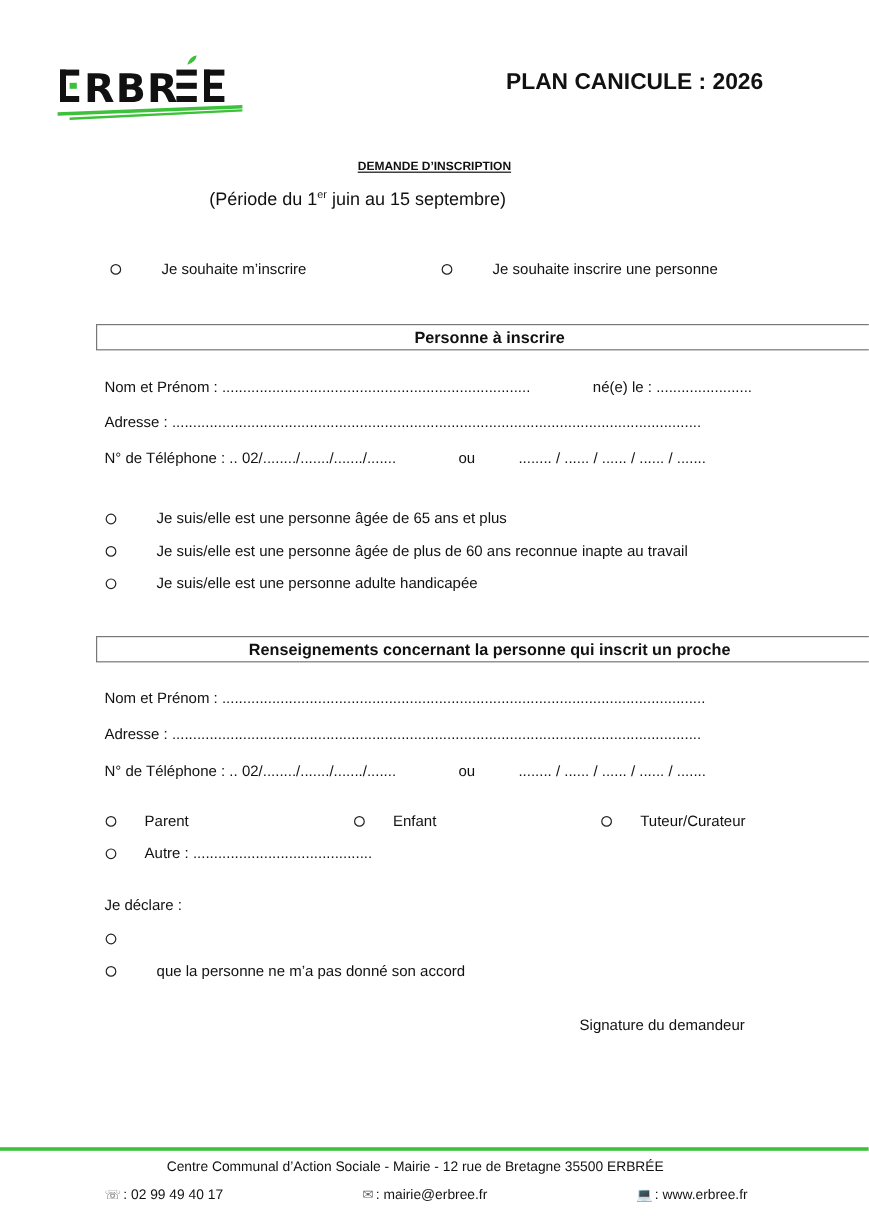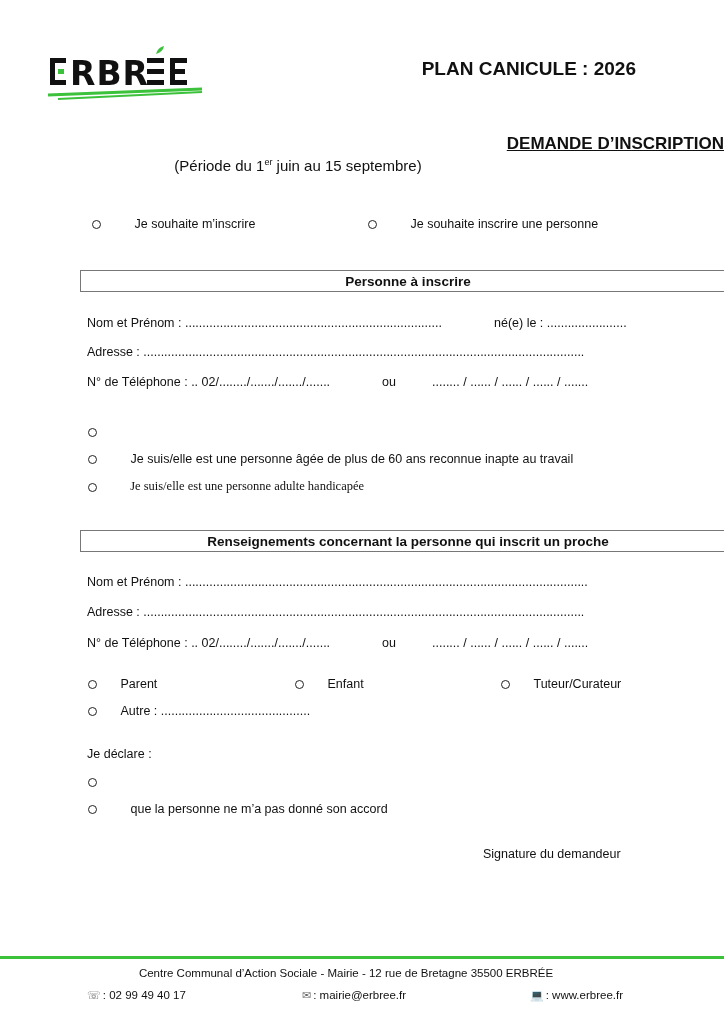--- a/index.html
+++ b/index.html
@@ -4,21 +4,21 @@
 <style>
   html, body { margin: 0; padding: 0; background: #ffffff; }
   body {
     width: 724px; height: 1024px; position: relative; overflow: hidden;
     font-family: "Liberation Sans", sans-serif; color: #111;
   }
   .abs { position: absolute; }
   .logo { left: 46px; top: 46px; width: 170px; height: 56px; }
   .logo svg { width: 170px; height: 56px; }
   .plan-title { right: 88px; top: 58px; font-size: 19px; font-weight: bold; white-space: nowrap; }
-  .demande-title { left: 0; width: 724px; top: 134px; text-align: right; font-size: 17px; font-weight: bold; text-decoration: underline; }
+  .demande-title { left: 0; width: 724px; top: 134px; text-align: center; font-size: 10px; font-weight: bold; text-decoration: underline; }
   .periode { left: 0; width: 596px; top: 157px; text-align: center; font-size: 15px; }
   .periode sup { font-size: 9px; }
   .radio {
     display: inline-block; width: 9px; height: 9px; border: 1.2px solid #222; border-radius: 50%;
     vertical-align: middle; box-sizing: border-box;
   }
   .row { font-size: 12.5px; white-space: nowrap; }
   .section-box {
     left: 80px; width: 656px; height: 22px; border: 1px solid #777; box-sizing: border-box;
     text-align: center; font-size: 13.5px; font-weight: bold; line-height: 21px;
@@ -73,26 +73,27 @@
 
 <div class="abs row" style="left:87px; top:316px;">Nom et Prénom : ..........................................................................</div>
 <div class="abs row" style="left:494px; top:316px;">né(e) le : .......................</div>
 <div class="abs row" style="left:87px; top:345px; width:552px; overflow:hidden;">Adresse : ...............................................................................................................................</div>
 <div class="abs row" style="left:87px; top:375px;">N° de Téléphone :  .. 02/......../......./......./.......</div>
 <div class="abs row" style="left:382px; top:375px;">ou</div>
 <div class="abs row" style="left:432px; top:375px;">........ / ...... / ...... / ...... / .......</div>
 
 <div class="abs row" style="left:88px; top:425px;">
   <span class="radio"></span>
+  <span style="margin-left:30px;">Je suis/elle est une personne âgée de 65 ans et plus</span>
 </div>
 <div class="abs row" style="left:88px; top:452px;">
   <span class="radio"></span>
   <span style="margin-left:30px;">Je suis/elle est une personne âgée de plus de 60 ans reconnue inapte au travail</span>
 </div>
-<div class="abs row" style="left:88px; top:479px;font-family:Liberation Serif, serif;">
+<div class="abs row" style="left:88px; top:479px;">
   <span class="radio"></span>
   <span style="margin-left:30px;">Je suis/elle est une personne adulte handicapée</span>
 </div>
 
 <div class="abs section-box" style="top:530px;">Renseignements concernant la personne qui inscrit un proche</div>
 
 <div class="abs row" style="left:87px; top:575px; width:552px; overflow:hidden;">Nom et Prénom : ....................................................................................................................</div>
 <div class="abs row" style="left:87px; top:605px; width:552px; overflow:hidden;">Adresse : ...............................................................................................................................</div>
 <div class="abs row" style="left:87px; top:636px;">N° de Téléphone :  .. 02/......../......./......./.......</div>
 <div class="abs row" style="left:382px; top:636px;">ou</div>

